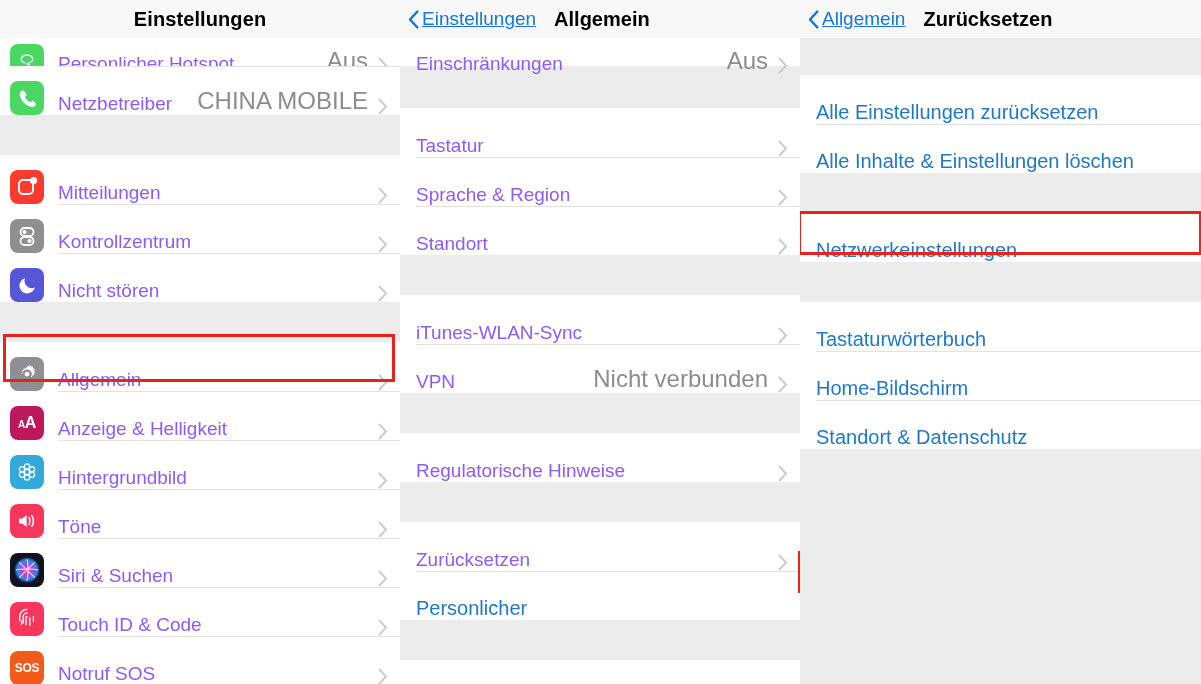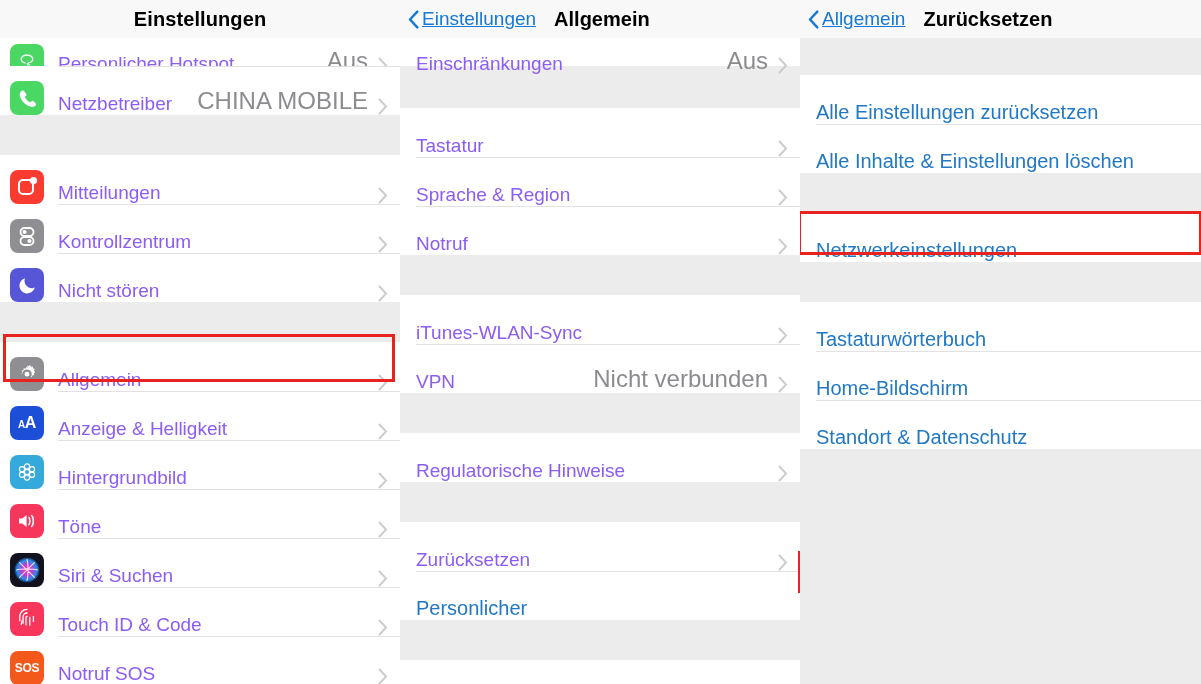--- a/index.html
+++ b/index.html
@@ -90,21 +90,21 @@
     pointer-events: none; z-index: 30;
   }
 
   
   .ic-hotspot { background: #4bd763; }
   .ic-phone   { background: #4bd763; }
   .ic-notif   { background: #f93b30; }
   .ic-control { background: #8e8e93; }
   .ic-dnd     { background: #5756d6; }
   .ic-general { background: #8e8e93; }
-  .ic-display { background: #1d4ed8; }
+  .ic-display { background: #be185d; }
   .ic-wall    { background: #34aadc; }
   .ic-sound   { background: #f7365b; }
   .ic-siri    { background: #12121e; }
   .ic-touch   { background: #f7365b; }
   .ic-sos     { background: #f4591c; }
 
   .glyph { fill: #fff; }
   .sos-text {
     color: #fff; font-size: 12px; font-weight: bold;
     letter-spacing: -.3px; font-family: "Liberation Sans", sans-serif;
@@ -328,21 +328,21 @@
             <path d="M1.5 1.5L8 8.5l-6.5 7" stroke="#c4c4c7" stroke-width="2" fill="none" stroke-linecap="round"></path>
           </svg>
       </div>
       <div class="row">
         <div class="row-label">Sprache &amp; Region</div>
         <svg class="chev" viewBox="0 0 10 17">
             <path d="M1.5 1.5L8 8.5l-6.5 7" stroke="#c4c4c7" stroke-width="2" fill="none" stroke-linecap="round"></path>
           </svg>
       </div>
       <div class="row">
-        <div class="row-label">Notruf</div>
+        <div class="row-label">Standort</div>
         <svg class="chev" viewBox="0 0 10 17">
             <path d="M1.5 1.5L8 8.5l-6.5 7" stroke="#c4c4c7" stroke-width="2" fill="none" stroke-linecap="round"></path>
           </svg>
       </div>
     </div>
 
     <div class="group-gap" style="height:40px"></div>
 
     <div class="rows plain">
       <div class="row">

